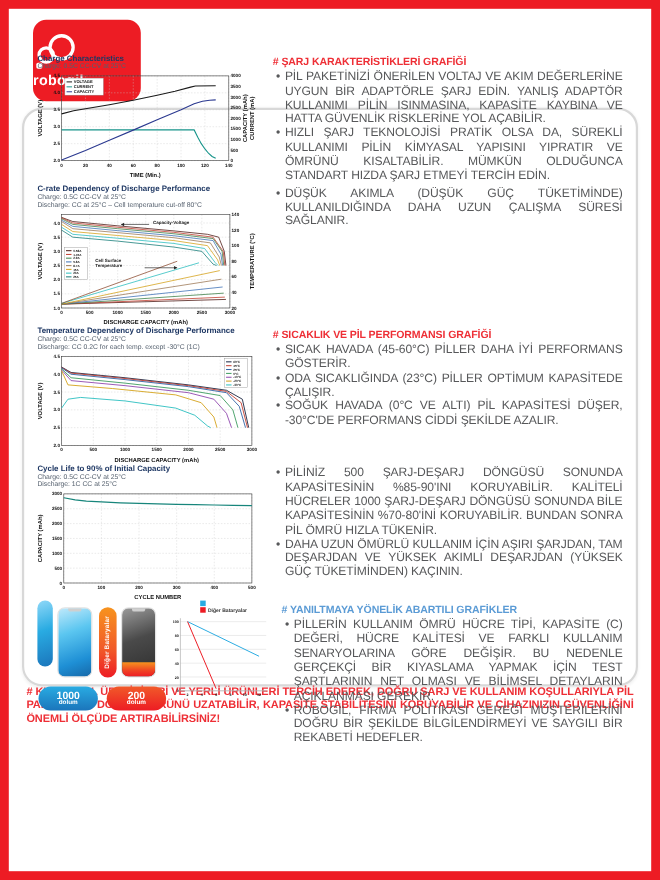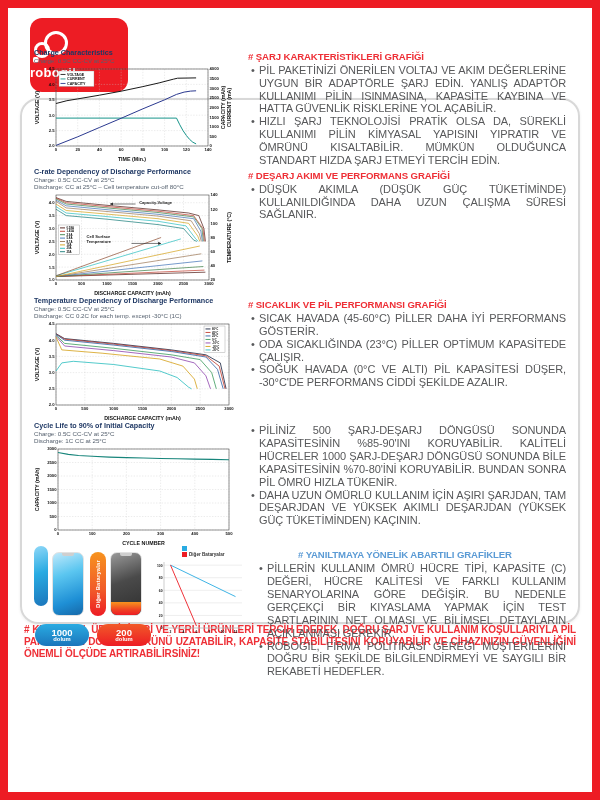--- a/index.html
+++ b/index.html
@@ -223,21 +223,20 @@
             <text x="105.13" y="12.015151515151501" class="an">Capacity-Voltage</text>
             <line x1="101.56" y1="12.015151515151501" x2="76.06" y2="12.015151515151501" stroke="#222" stroke-width="0.6"></line>
             <polygon points="76.06,12.015151515151501 78.86,10.415151515151502 78.86,13.615151515151501" fill="#222"></polygon>
             <text x="52.6" y="46.272727272727266" class="an">Cell Surface</text>
             <text x="52.6" y="50.87272727272727" class="an">Temperature</text>
             <line x1="97.48" y1="51.42424242424242" x2="127.06" y2="51.42424242424242" stroke="#222" stroke-width="0.6"></line>
             <polygon points="127.06,51.42424242424242 124.26,49.82424242424242 124.26,53.02424242424242" fill="#222"></polygon>
           </svg>
       </div>
       <div class="txt-col">
-        <div class="sec-h" style="color: rgb(238, 47, 54);"># DEŞARJ AKIMI VE PERFORMANS GRAFİĞİ</div>
         <ul class="bl">
             <li>DÜŞÜK AKIMLA (DÜŞÜK GÜÇ TÜKETİMİNDE) KULLANILDIĞINDA DAHA UZUN ÇALIŞMA SÜRESİ SAĞLANIR.</li>
           </ul>
       </div>
     </div>
 
     <div class="row">
       <div class="chart-col">
         <div class="chart-title">Temperature Dependency of Discharge Performance</div>
         <div class="chart-sub">Charge: 0.5C CC-CV at 25°C</div>
@@ -403,21 +402,21 @@
               <line x1="12" y1="19.142857142857146" x2="90" y2="19.142857142857146" class="grm"></line>
               <text x="10.5" y="20.542857142857144" class="tk" text-anchor="end">100</text>
               <line x1="12" y1="16" x2="12" y2="82" class="ax"></line>
               <line x1="12" y1="82" x2="90" y2="82" class="ax"></line>
               <polyline points="18.5,19.1 83.5,50.6" fill="none" stroke="#29abe2" stroke-width="0.9"></polyline>
               <polyline points="18.5,19.1 44.5,80.1" fill="none" stroke="#ed1c24" stroke-width="0.9"></polyline>
             </svg>
         </div>
       </div>
       <div class="txt-col">
-        <div class="sec-h" style="color: rgb(91, 155, 213); margin-left: 42px;"># YANILTMAYA YÖNELİK ABARTILI GRAFİKLER</div>
+        <div class="sec-h" style="color: rgb(91, 155, 213);"># YANILTMAYA YÖNELİK ABARTILI GRAFİKLER</div>
         <ul class="bl">
             <li>PİLLERİN KULLANIM ÖMRÜ HÜCRE TİPİ, KAPASİTE (C) DEĞERİ, HÜCRE KALİTESİ VE FARKLI KULLANIM SENARYOLARINA GÖRE DEĞİŞİR. BU NEDENLE GERÇEKÇİ BİR KIYASLAMA YAPMAK İÇİN TEST ŞARTLARININ NET OLMASI VE BİLİMSEL DETAYLARIN AÇIKLANMASI GEREKİR.</li>
             <li>ROBOGİL, FİRMA POLİTİKASI GEREĞİ MÜŞTERİLERİNİ DOĞRU BİR ŞEKİLDE BİLGİLENDİRMEYİ VE SAYGILI BİR REKABETİ HEDEFLER.</li>
           </ul>
       </div>
     </div>
 
   </div>
 
   <div class="footer"># KURUMSAL ÜRETİCİLERİ VE YERLİ ÜRÜNLERİ TERCİH EDEREK, DOĞRU ŞARJ VE KULLANIM KOŞULLARIYLA PİL PAKETİNİZİN DÖNGÜ ÖMRÜNÜ UZATABİLİR, KAPASİTE STABİLİTESİNİ KORUYABİLİR VE CİHAZINIZIN GÜVENLİĞİNİ ÖNEMLİ ÖLÇÜDE ARTIRABİLİRSİNİZ!</div>

